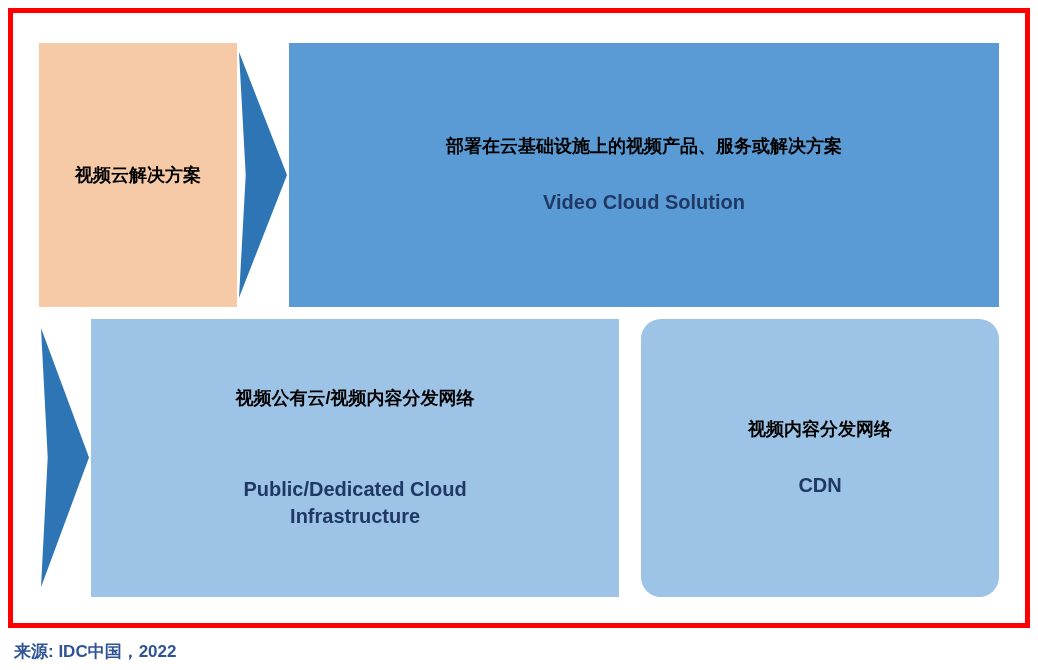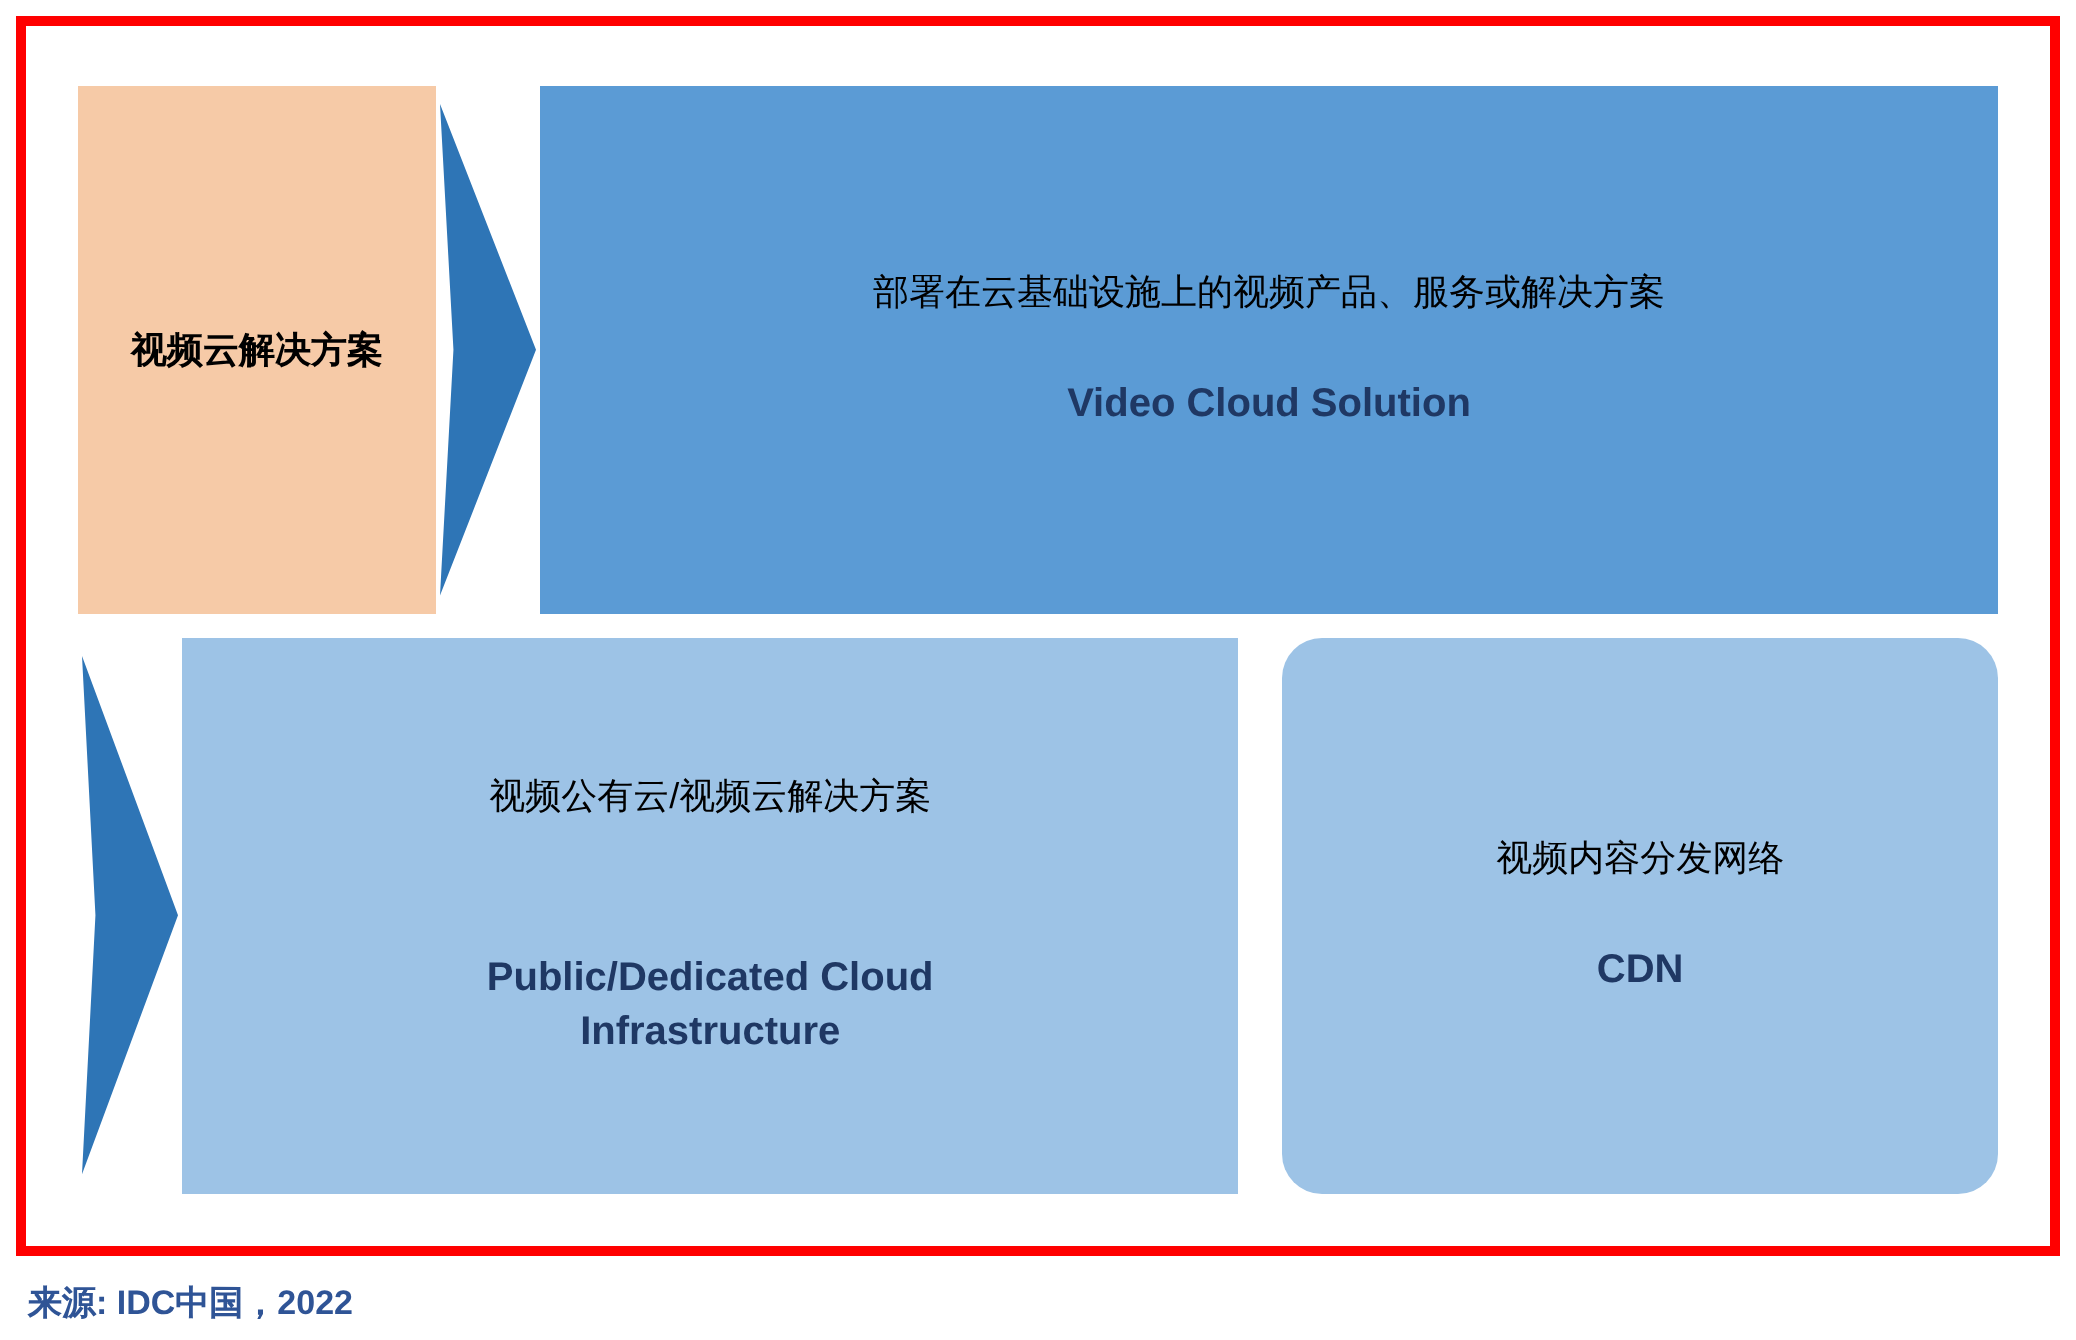--- a/index.html
+++ b/index.html
@@ -28,21 +28,21 @@
     flex-direction: column;
     gap: 12px;
   }
   .row {
     display: flex;
     align-items: stretch;
   }
   .row-solution { height: 266px; }
   .row-infra { height: 280px; }
   .label-box {
-    width: 179px;
+    width: 198px;
     background: var(--label-box, #F6CAA7);
     display: flex;
     align-items: center;
     justify-content: center;
     flex: 0 0 auto;
   }
   .label-box .label-text {
     font-size: 18px;
     font-weight: 700;
     color: var(--text-cn, #000000);
@@ -79,21 +79,21 @@
     flex: 1;
     background: var(--solution-box, #5B9BD5);
   }
   .box-infra {
     background: var(--infra-box, #9DC3E6);
   }
   .box-public { flex: 1.55; }
   .box-cdn { flex: 1; border-radius: 20px; }
   .box-title {
     font-size: 18px;
-    font-weight: 400;
+    font-weight: 700;
     color: var(--text-cn, #000000);
     line-height: 1.35;
   }
   .box-subtitle {
     font-size: 20px;
     font-weight: 600;
     color: var(--text-en, #1F3864);
     line-height: 1.35;
   }
   .box-public .box-subtitle { max-width: 240px; margin-top: 36px; }
@@ -130,21 +130,21 @@
   </div>
 
   <div class="row row-infra">
     <div class="arrow-wrap">
       <svg viewBox="0 0 50 250" preserveAspectRatio="none" aria-hidden="true">
         <polygon points="0,0 50,125 0,250 7,125" fill="#2E75B6"></polygon>
       </svg>
     </div>
     <div class="content">
       <div class="box box-infra box-public">
-        <div class="box-title">视频公有云/视频云解决方案</div>
+        <div class="box-title">视频公有云/视频内容分发网络</div>
         <div class="box-subtitle">Public/Dedicated Cloud Infrastructure</div>
       </div>
       <div class="box box-infra box-cdn">
         <div class="box-title">视频内容分发网络</div>
         <div class="box-subtitle">CDN</div>
       </div>
     </div>
   </div>
 
 </div>

